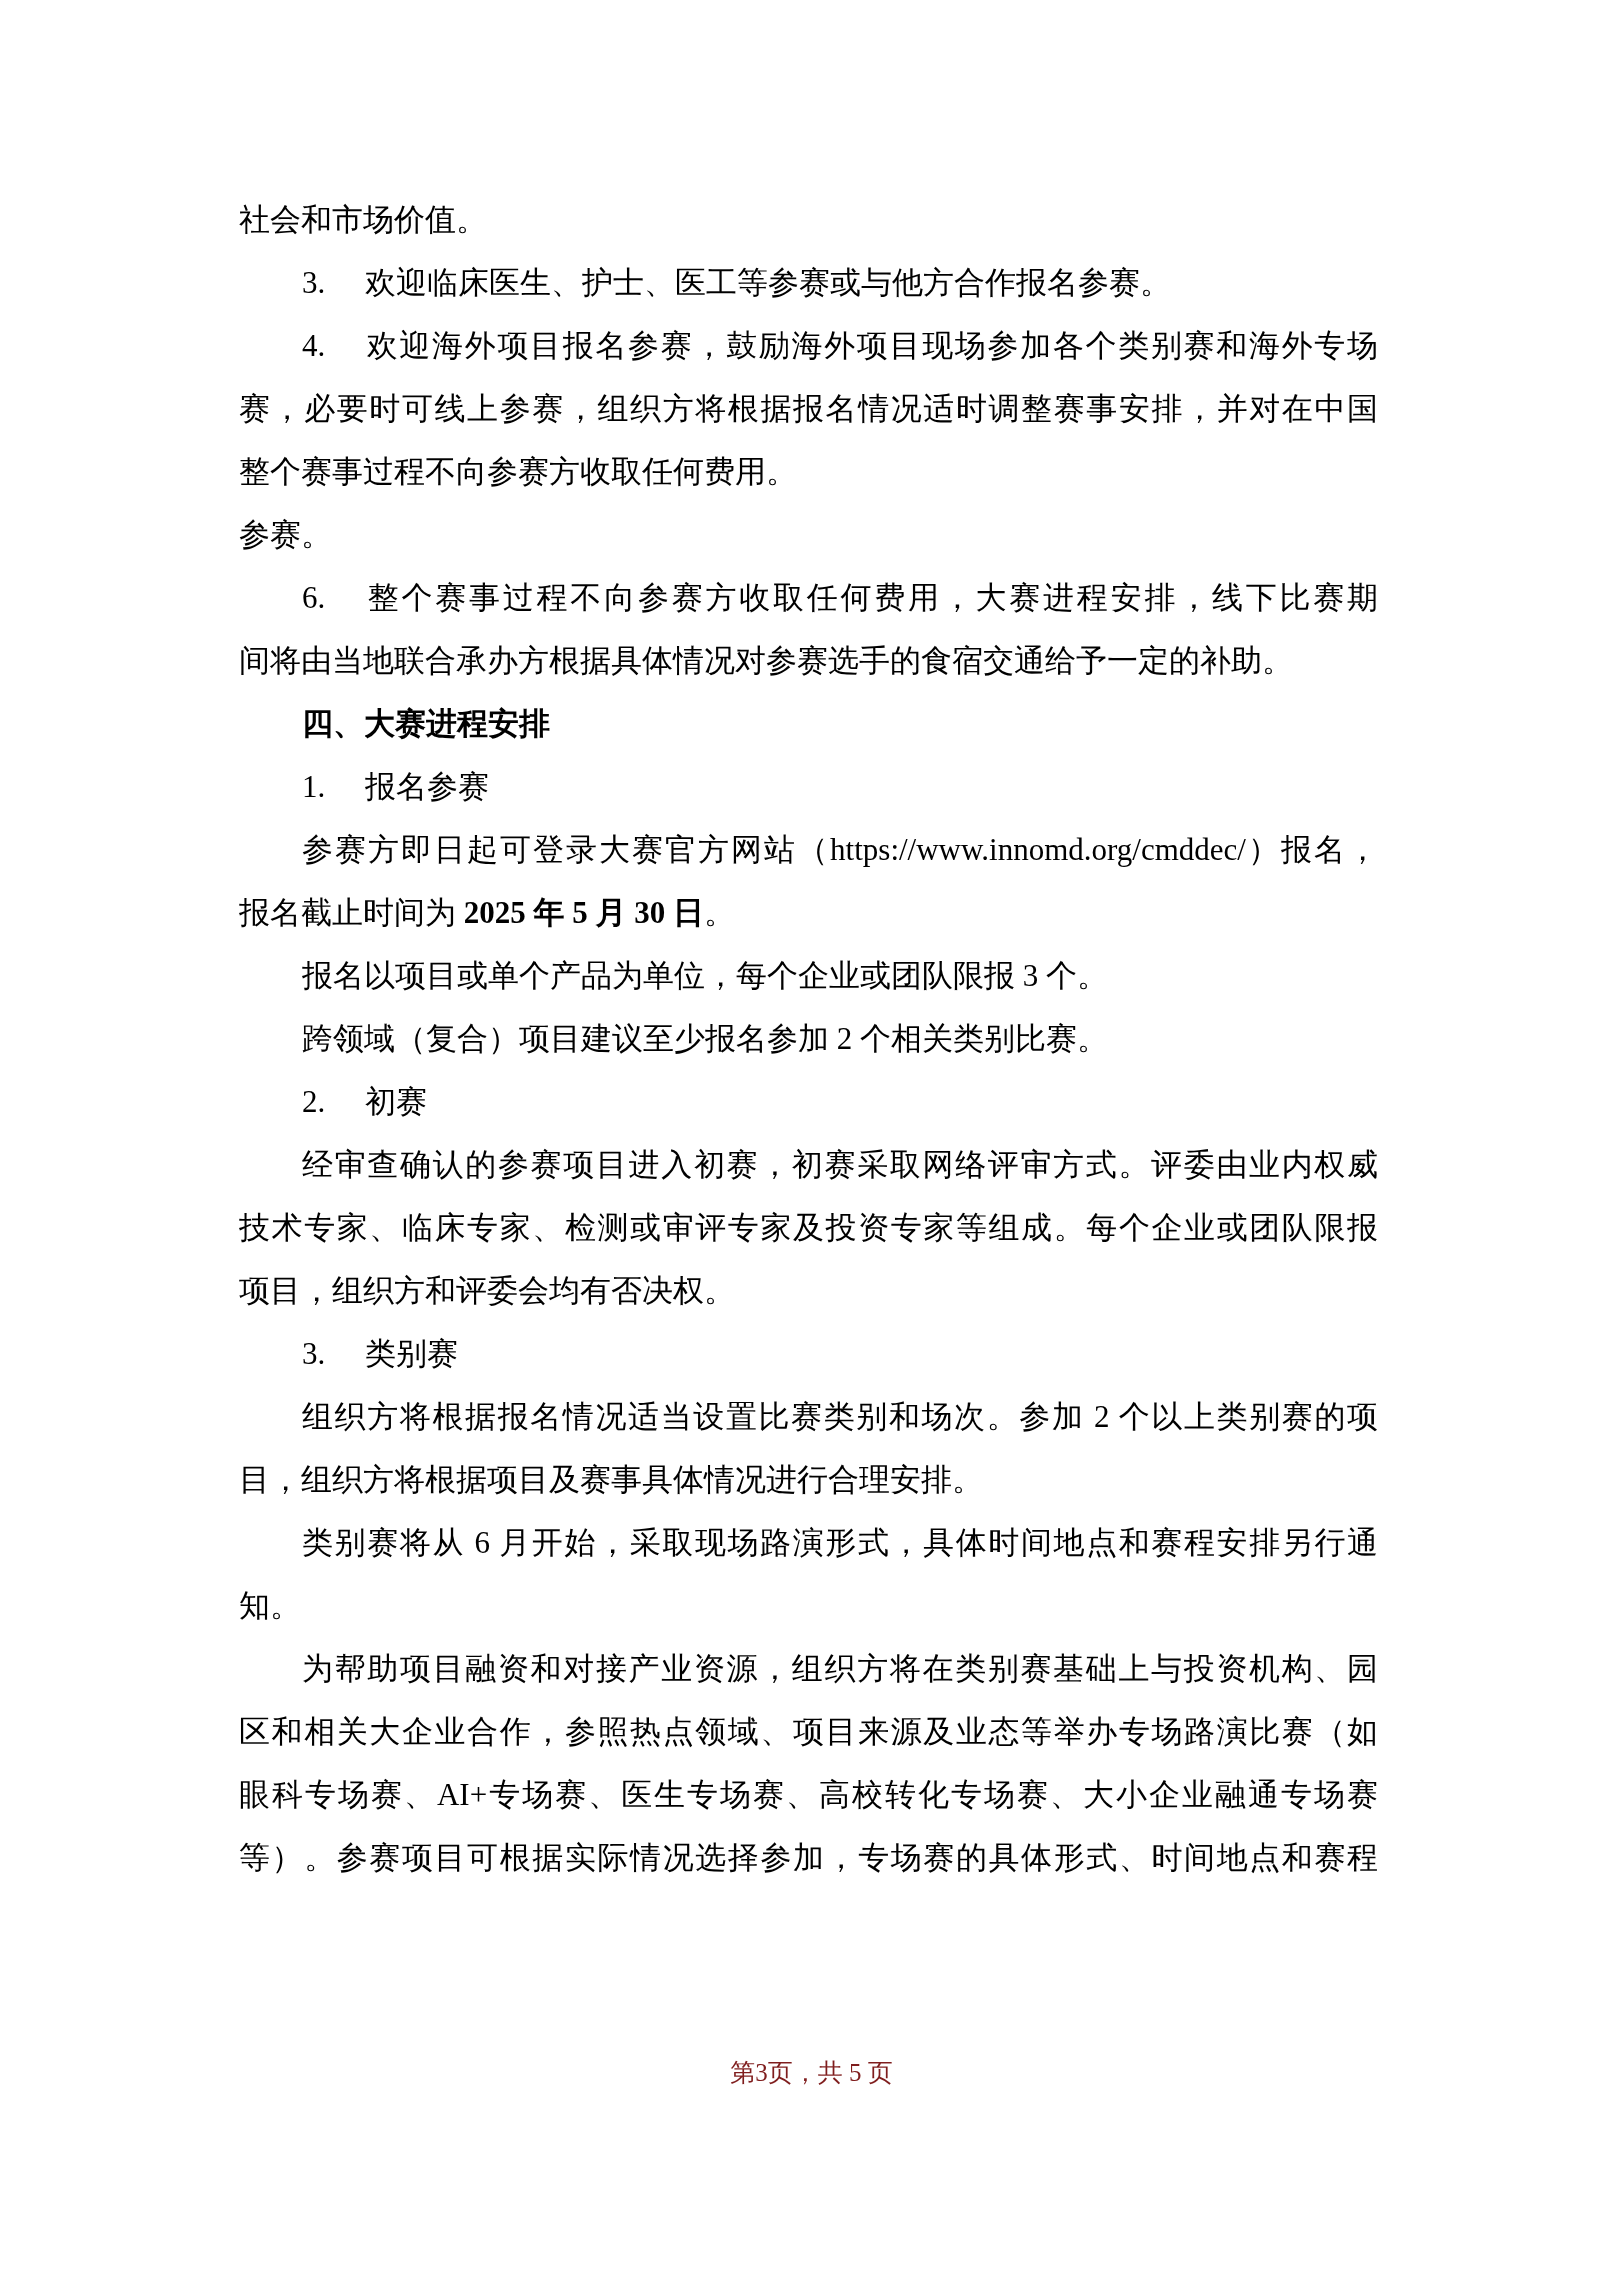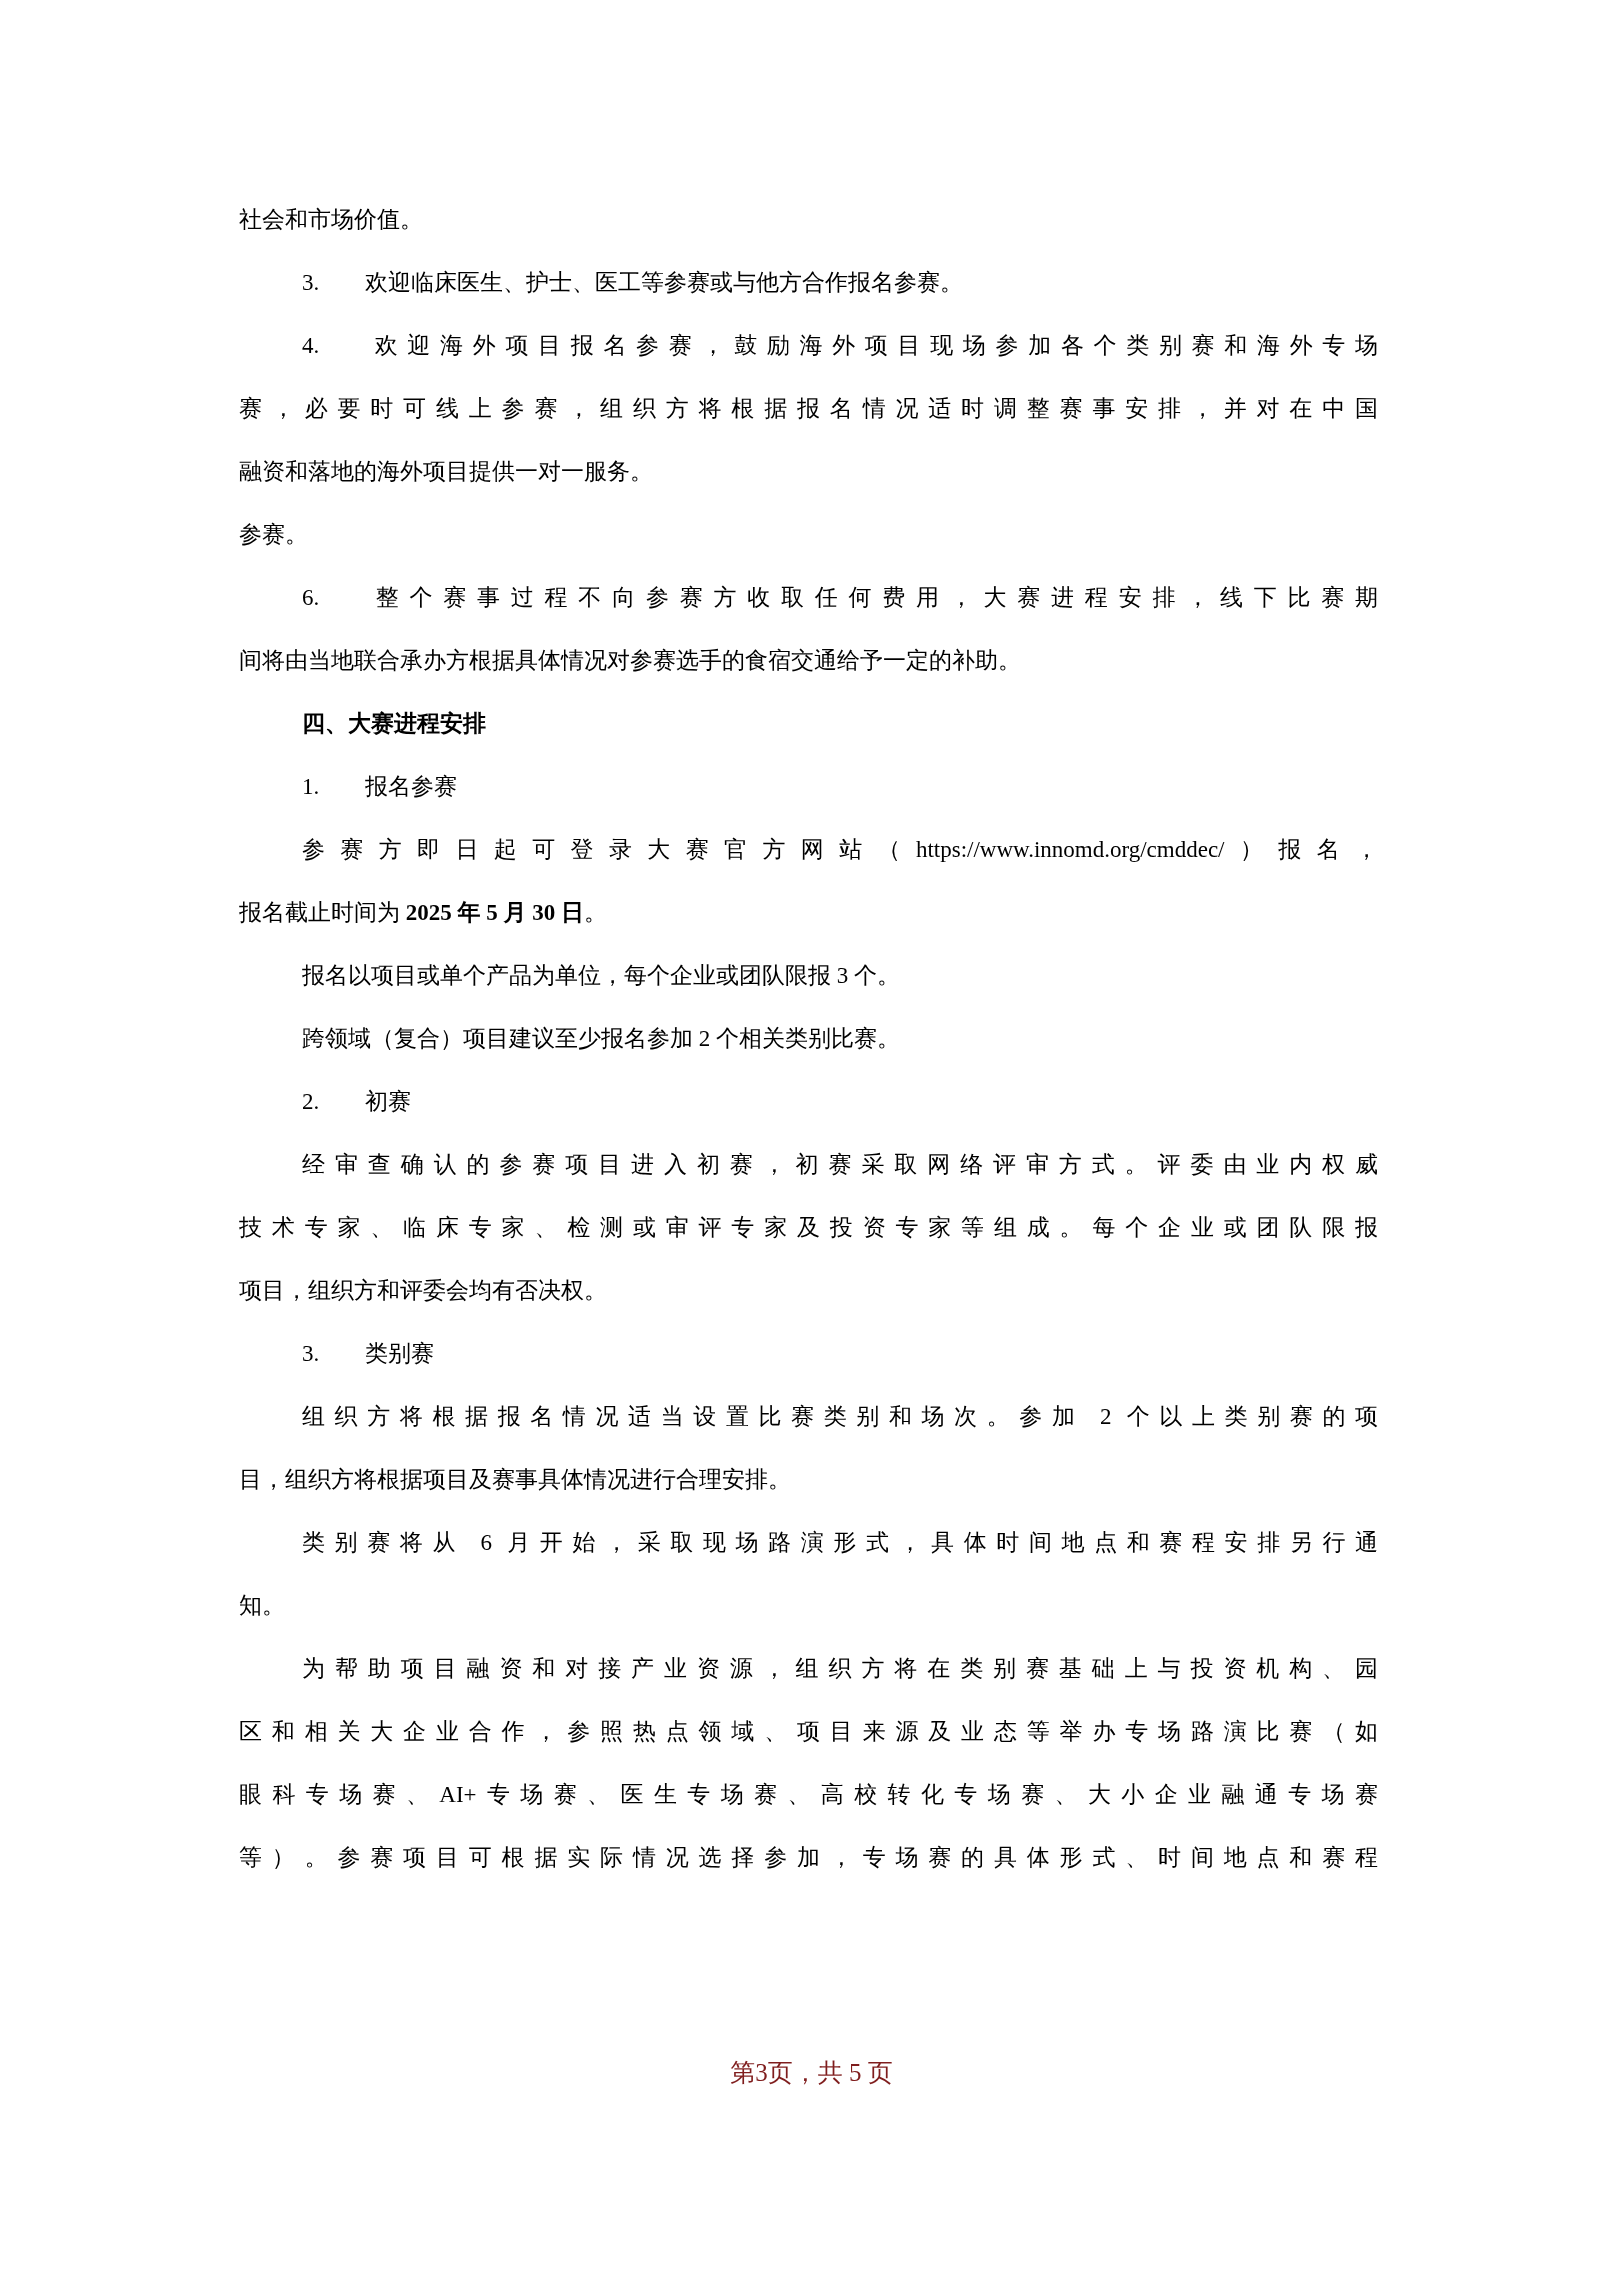--- a/index.html
+++ b/index.html
@@ -18,21 +18,21 @@
   }
   .content {
     position: absolute;
     left: 239px;
     top: 188px;
     width: 1139px;
   }
   .line {
     height: 63px;
     line-height: 63px;
-    font-size: 23px;
+    font-size: 31px;
     text-align: left;
   }
   .line.j {
     text-align: justify;
     text-align-last: justify;
   }
   .line.ind {
     padding-left: 63px;
   }
   .num {
@@ -66,21 +66,21 @@
   <div class="content">
 
     <div class="line">社会和市场价值。</div>
 
     <div class="line ind"><span class="num">3.</span><span>欢迎临床医生、护士、医工等参赛或与他方合作报名参赛。</span></div>
 
     <div class="line ind j"><span class="num">4.</span><span>欢迎海外项目报名参赛，鼓励海外项目现场参加各个类别赛和海外专场</span></div>
 
     <div class="line j">赛，必要时可线上参赛，组织方将根据报名情况适时调整赛事安排，并对在中国</div>
 
-    <div class="line">融资和落地的海外项目提供一对一服务。</div>
+    <div class="line">整个赛事过程不向参赛方收取任何费用。</div>
 
 
     <div class="line">参赛。</div>
 
     <div class="line ind j"><span class="num">6.</span><span>整个赛事过程不向参赛方收取任何费用，大赛进程安排，线下比赛期</span></div>
 
     <div class="line">间将由当地联合承办方根据具体情况对参赛选手的食宿交通给予一定的补助。</div>
 
     <div class="line ind heading">四、大赛进程安排</div>
 

